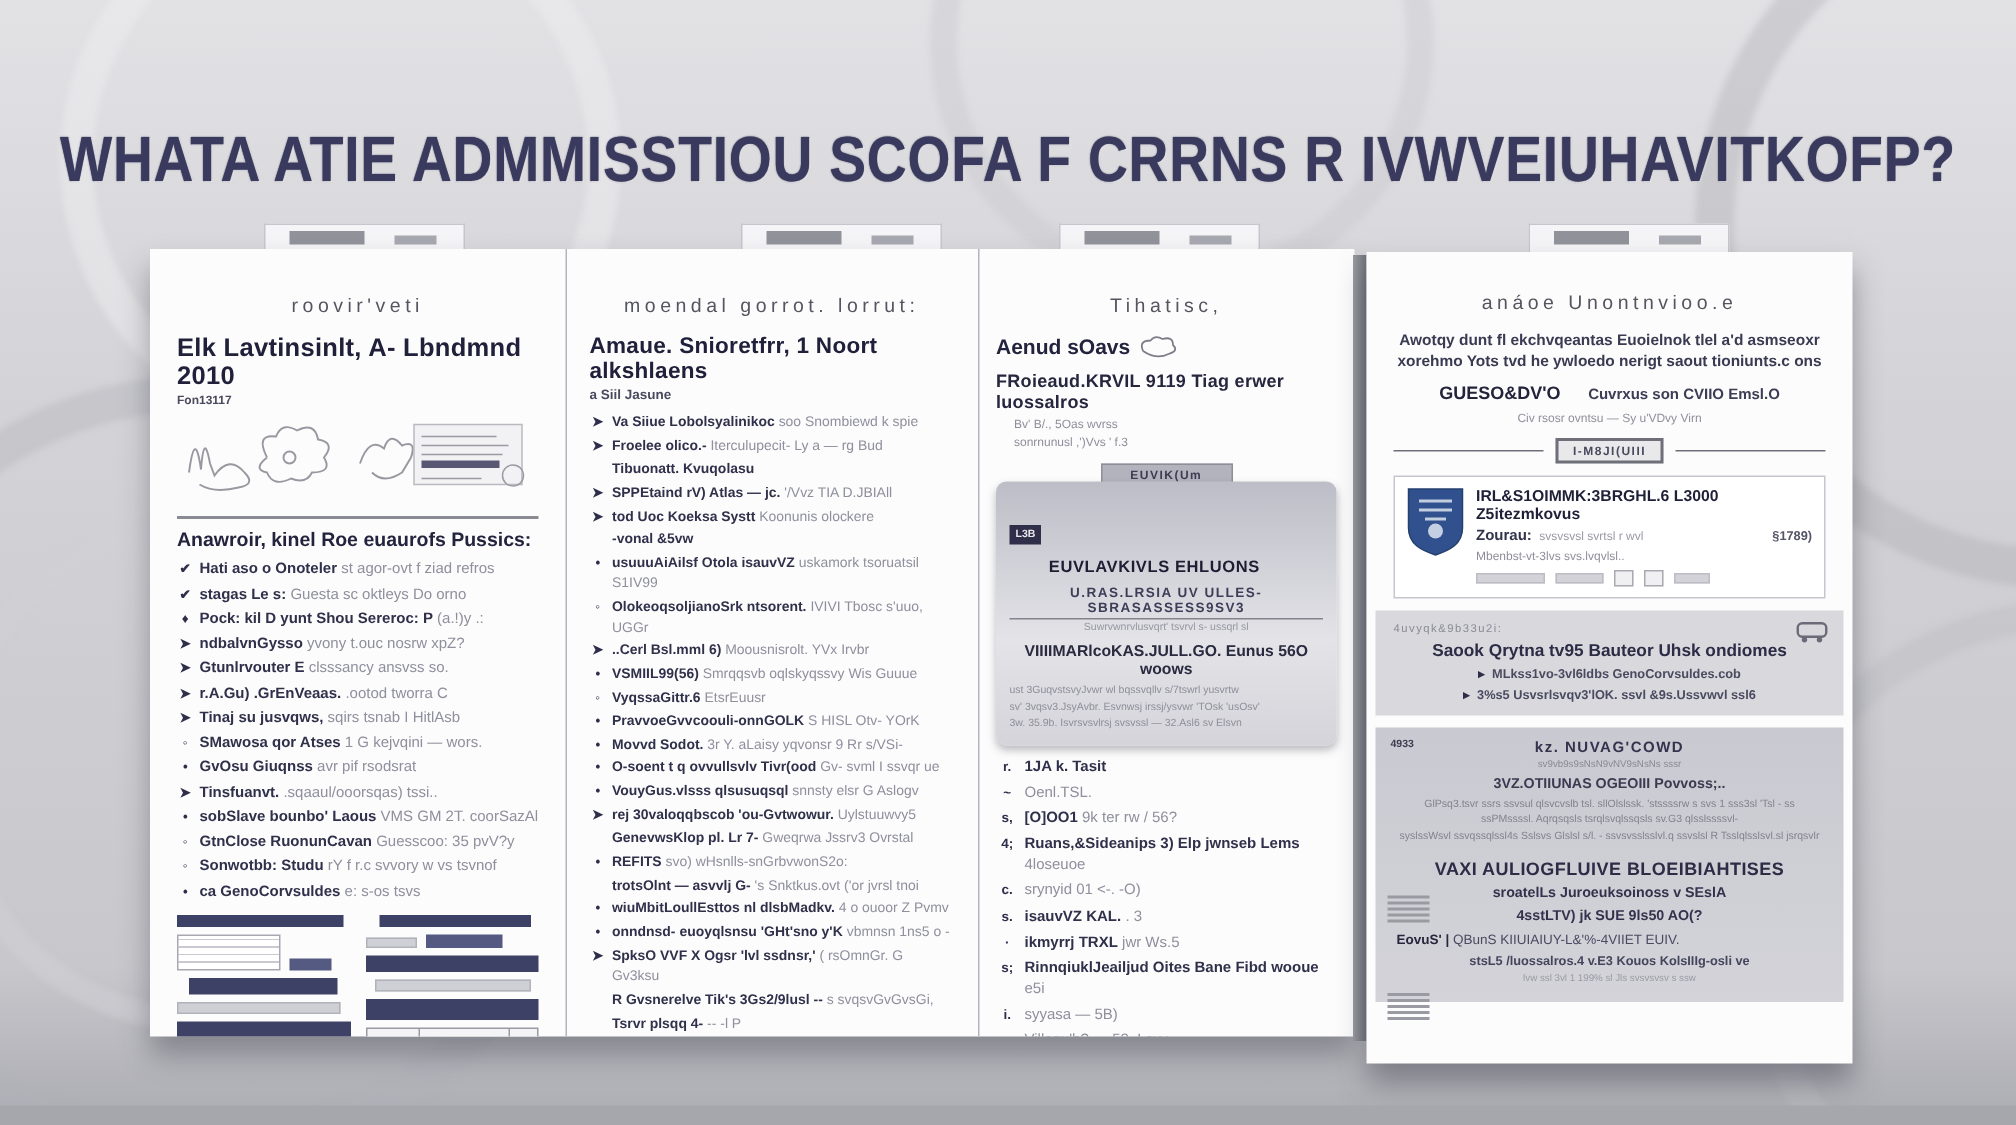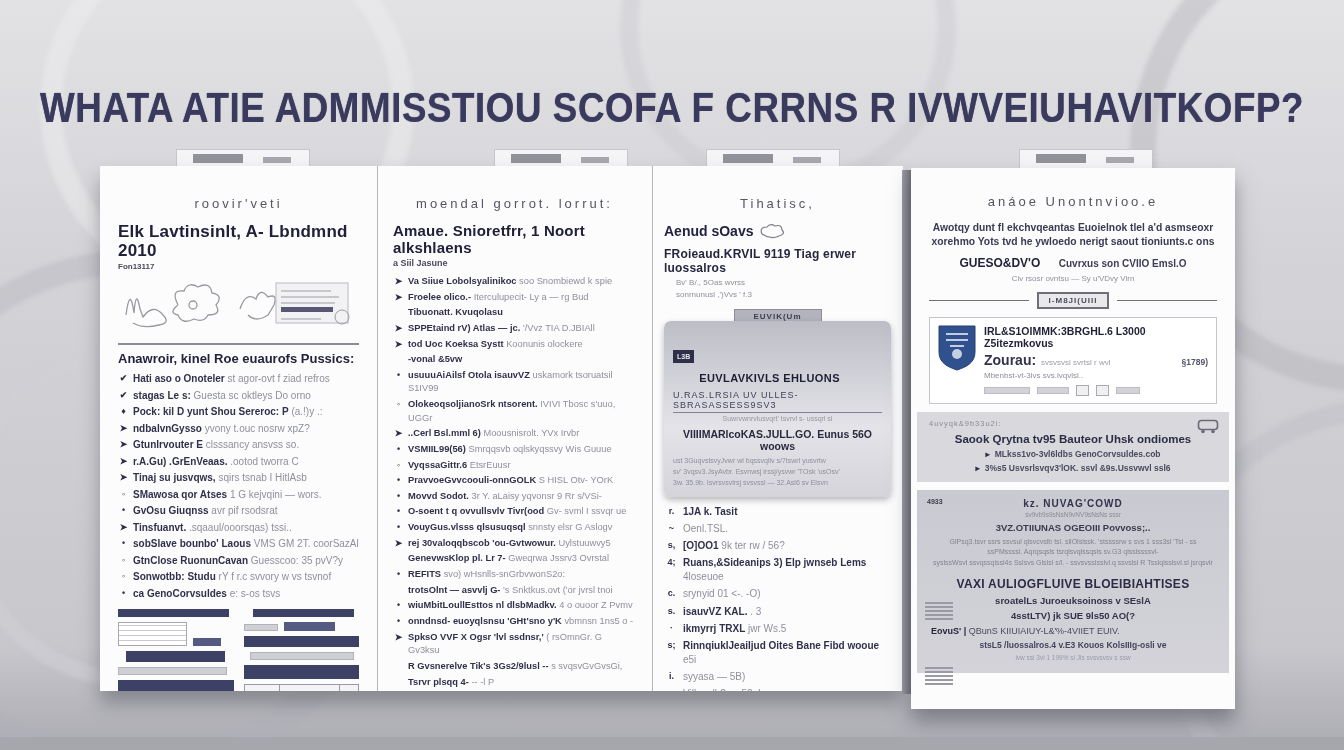--- a/index.html
+++ b/index.html
@@ -70,21 +70,21 @@
   .gcard{background:linear-gradient(180deg,#bdbdc7 0,#e3e3e8 60%,#d4d4da 100%);
     border-radius:7px;box-shadow:0 3px 6px rgba(60,60,70,.35);padding:7px 9px 8px;position:relative;}
   .gchead{display:flex;align-items:center;gap:5px;}
   .gcbadge{background:#2f2f4a;color:#e8e8ee;font-size:7px;font-weight:bold;padding:3px 4px;}
   .gctitle{font-size:11px;font-weight:800;color:#1d1d34;letter-spacing:.4px;margin-top:44px;}
   .gcrow{display:flex;gap:7px;margin-top:3px;}
   .qr{flex:none;width:26px;height:26px;background-color:#d4d4db;
     background-image:repeating-linear-gradient(0deg,#5a5a68 0 2px,transparent 2px 5px),
       repeating-linear-gradient(90deg,#5a5a68 0 2px,transparent 2px 5px);border:1px solid #8a8a95;}
   .gcl{font-size:8px;color:#8d8d9a;line-height:1.5;}
-  .gcmid{margin-top:6px;text-align:left;font-size:9px;font-weight:400;color:#3e3e58;
+  .gcmid{margin-top:6px;text-align:center;font-size:9px;font-weight:700;color:#3e3e58;
     letter-spacing:1px;border-bottom:1px solid #83838f;padding-bottom:2px;}
   .gcmid2{text-align:center;font-size:7px;color:#9797a2;margin-top:2px;}
   .gcbold{text-align:center;font-size:10.5px;font-weight:800;color:#29293f;margin-top:6px;}
   .gctiny{font-size:7px;color:#8f8f9b;line-height:1.6;margin-top:3px;}
   .p3list{margin-top:8px;}
   .p3list .li{font-size:10px;margin:2.6px 0;}
 
   
   .p4para{font-size:10.3px;font-weight:600;color:#3a3a52;line-height:1.4;text-align:center;}
   .p4boldrow{text-align:center;margin-top:3px;}
@@ -92,21 +92,21 @@
   .p4b2{font-size:10px;font-weight:bold;color:#3c3c55;}
   .p4tiny{text-align:center;font-size:8px;color:#90909c;margin-top:3px;}
   .btnrow{display:flex;align-items:center;margin-top:9px;}
   .hline{flex:1;border-top:1.5px solid #6f6f7a;}
   .mbtn{border:2px solid #6f6f7a;background:#e9e9ec;font-size:8px;font-weight:bold;color:#4a4a5e;
     padding:2px 10px;margin:0 8px;letter-spacing:1px;}
   .wcard{margin-top:8px;border:1px solid #c5c5cd;background:#fff;padding:7px 8px;display:flex;gap:8px;}
   .wcR{flex:1;min-width:0;}
   .wct{font-size:10.5px;font-weight:900;color:#1f1f38;line-height:1.15;}
   .wcsub{display:flex;align-items:baseline;gap:5px;margin-top:3px;}
-  .wclead{font-size:14px;font-weight:800;color:#33334c;text-align:right;}
+  .wclead{font-size:10px;font-weight:800;color:#33334c;text-align:right;}
   .wctail{font-size:8px;color:#9a9aa6;}
   .wcright{margin-left:auto;font-size:8.5px;font-weight:bold;color:#55556a;}
   .wcl2{font-size:8px;color:#8f8f9c;margin-top:3px;}
   .dashrow{display:flex;gap:7px;align-items:center;margin-top:5px;}
   .dash{height:5px;background:#d2d2d8;border:1px solid #bcbcc4;}
   .mbox{width:11px;height:9px;border:1px solid #a9a9b2;background:#f0f0f3;}
   .graysec{margin:8px -12px 0;background:#d8d8dd;padding:7px 12px 9px;position:relative;}
   .gtag{font-size:7.5px;color:#8b8b96;letter-spacing:1px;}
   .gico{position:absolute;right:10px;top:7px;}
   .ghead{text-align:center;font-size:11.5px;font-weight:800;color:#2c2c46;margin-top:5px;}

